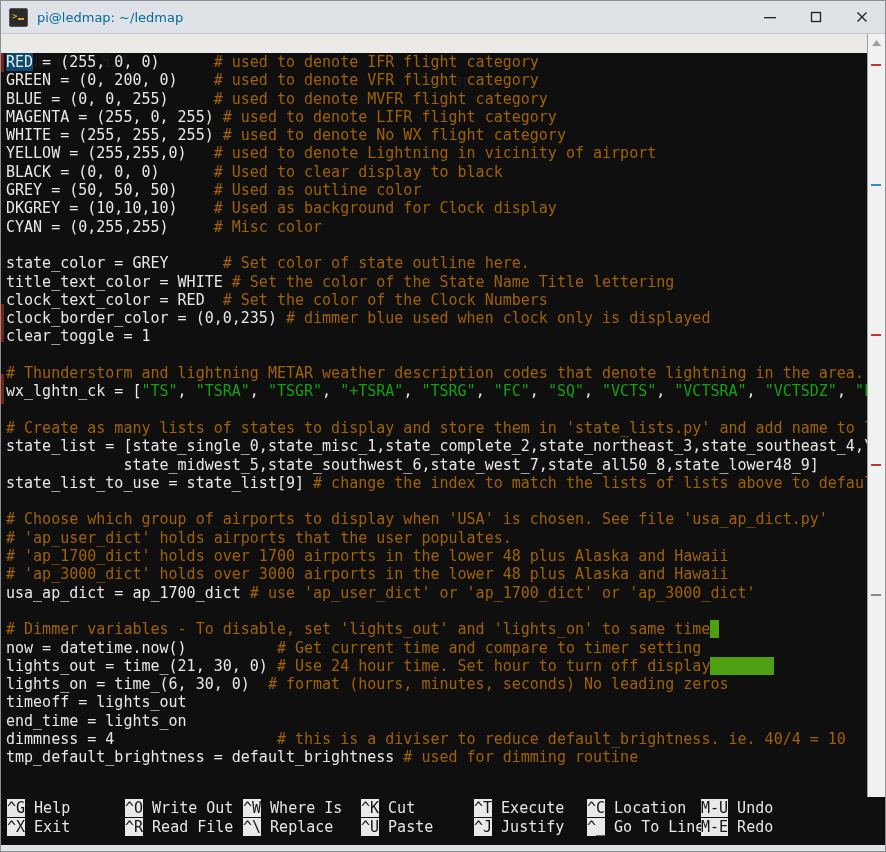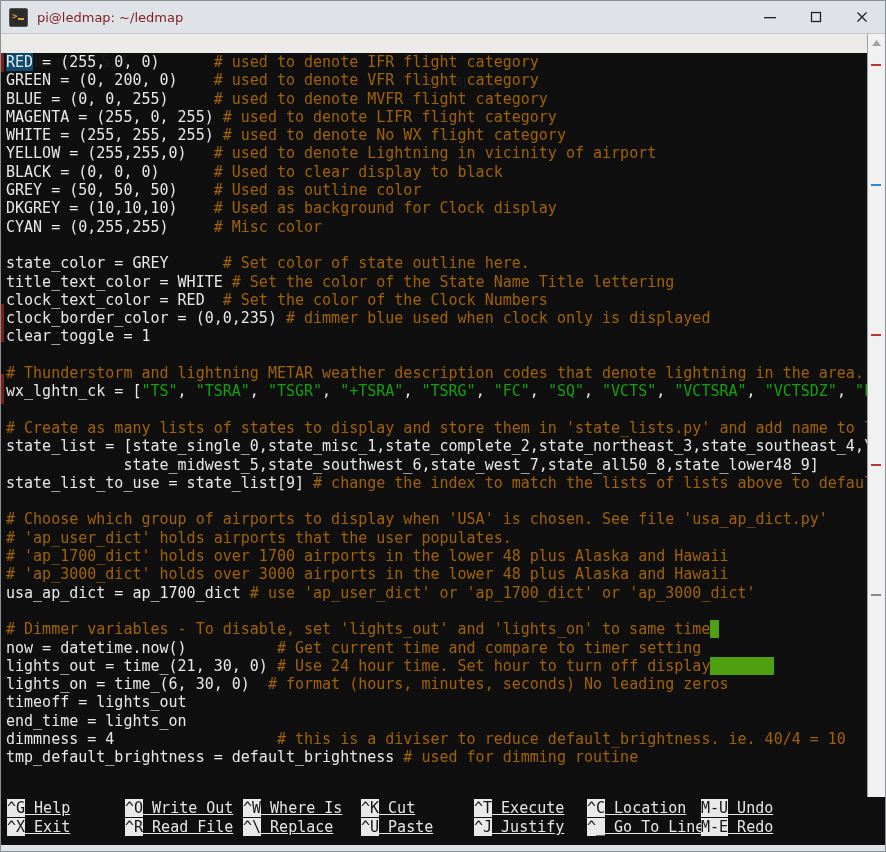--- a/index.html
+++ b/index.html
@@ -14,21 +14,21 @@
   
   #titlebar{height:32px;min-height:32px;background:#dfe3e8;
             display:flex;align-items:center;padding:0 0 0 8px;
             border-bottom:1px solid #c3c8ce;}
   #title-icon{width:17px;height:17px;background:#2b2b2b;border:1px solid #555;
               border-radius:2px;margin-right:9px;position:relative;flex:0 0 auto;}
   #title-icon .p1{position:absolute;left:2px;top:3px;color:#e8a33d;
                   font-size:9px;line-height:9px;font-weight:bold;}
   #title-icon .p2{position:absolute;left:8px;top:9px;width:6px;height:2px;background:#e8a33d;}
   #titletext{font-family:"DejaVu Sans","Liberation Sans",sans-serif;
-             font-size:13px;color:#7f1d1d;flex:1 1 auto;white-space:nowrap;}
+             font-size:13px;color:#0369a1;flex:1 1 auto;white-space:nowrap;}
   .wbtn{width:46px;height:31px;display:flex;align-items:center;justify-content:center;
         color:#202020;flex:0 0 auto;}
   .wbtn svg{display:block;}
 
   
   #termwrap{flex:1 1 auto;display:flex;background:#100f0f;position:relative;overflow:hidden;}
   #term{flex:1 1 auto;position:relative;background:#100f0f;overflow:hidden;}
 
   
   #nano-title{position:absolute;left:0;top:0;height:19px;width:100%;
@@ -56,21 +56,21 @@
   #sb-up{position:absolute;top:2px;left:0;width:17px;height:14px;
          display:flex;align-items:center;justify-content:center;}
   .tick{position:absolute;left:3px;width:10px;height:2px;}
 
   
   #helpbar{min-height:46px;background:#100f0f;color:#e6e6e6;
            font-size:15px;line-height:19px;position:relative;padding-top:2px;}
   .helprow{display:block;height:19px;white-space:pre;}
   .hitem{position:absolute;white-space:pre;}
   .key{background:#e9e9e9;color:#151515;}
-  .lbl{color:#e6e6e6;text-decoration:underline;}
+  .lbl{color:#e6e6e6;}
 
   
   #bottomedge{height:6px;background:#dfe3e8;}
 </style>
 </head>
 <body>
 
 <div id="window">
 
   <div id="titlebar">

